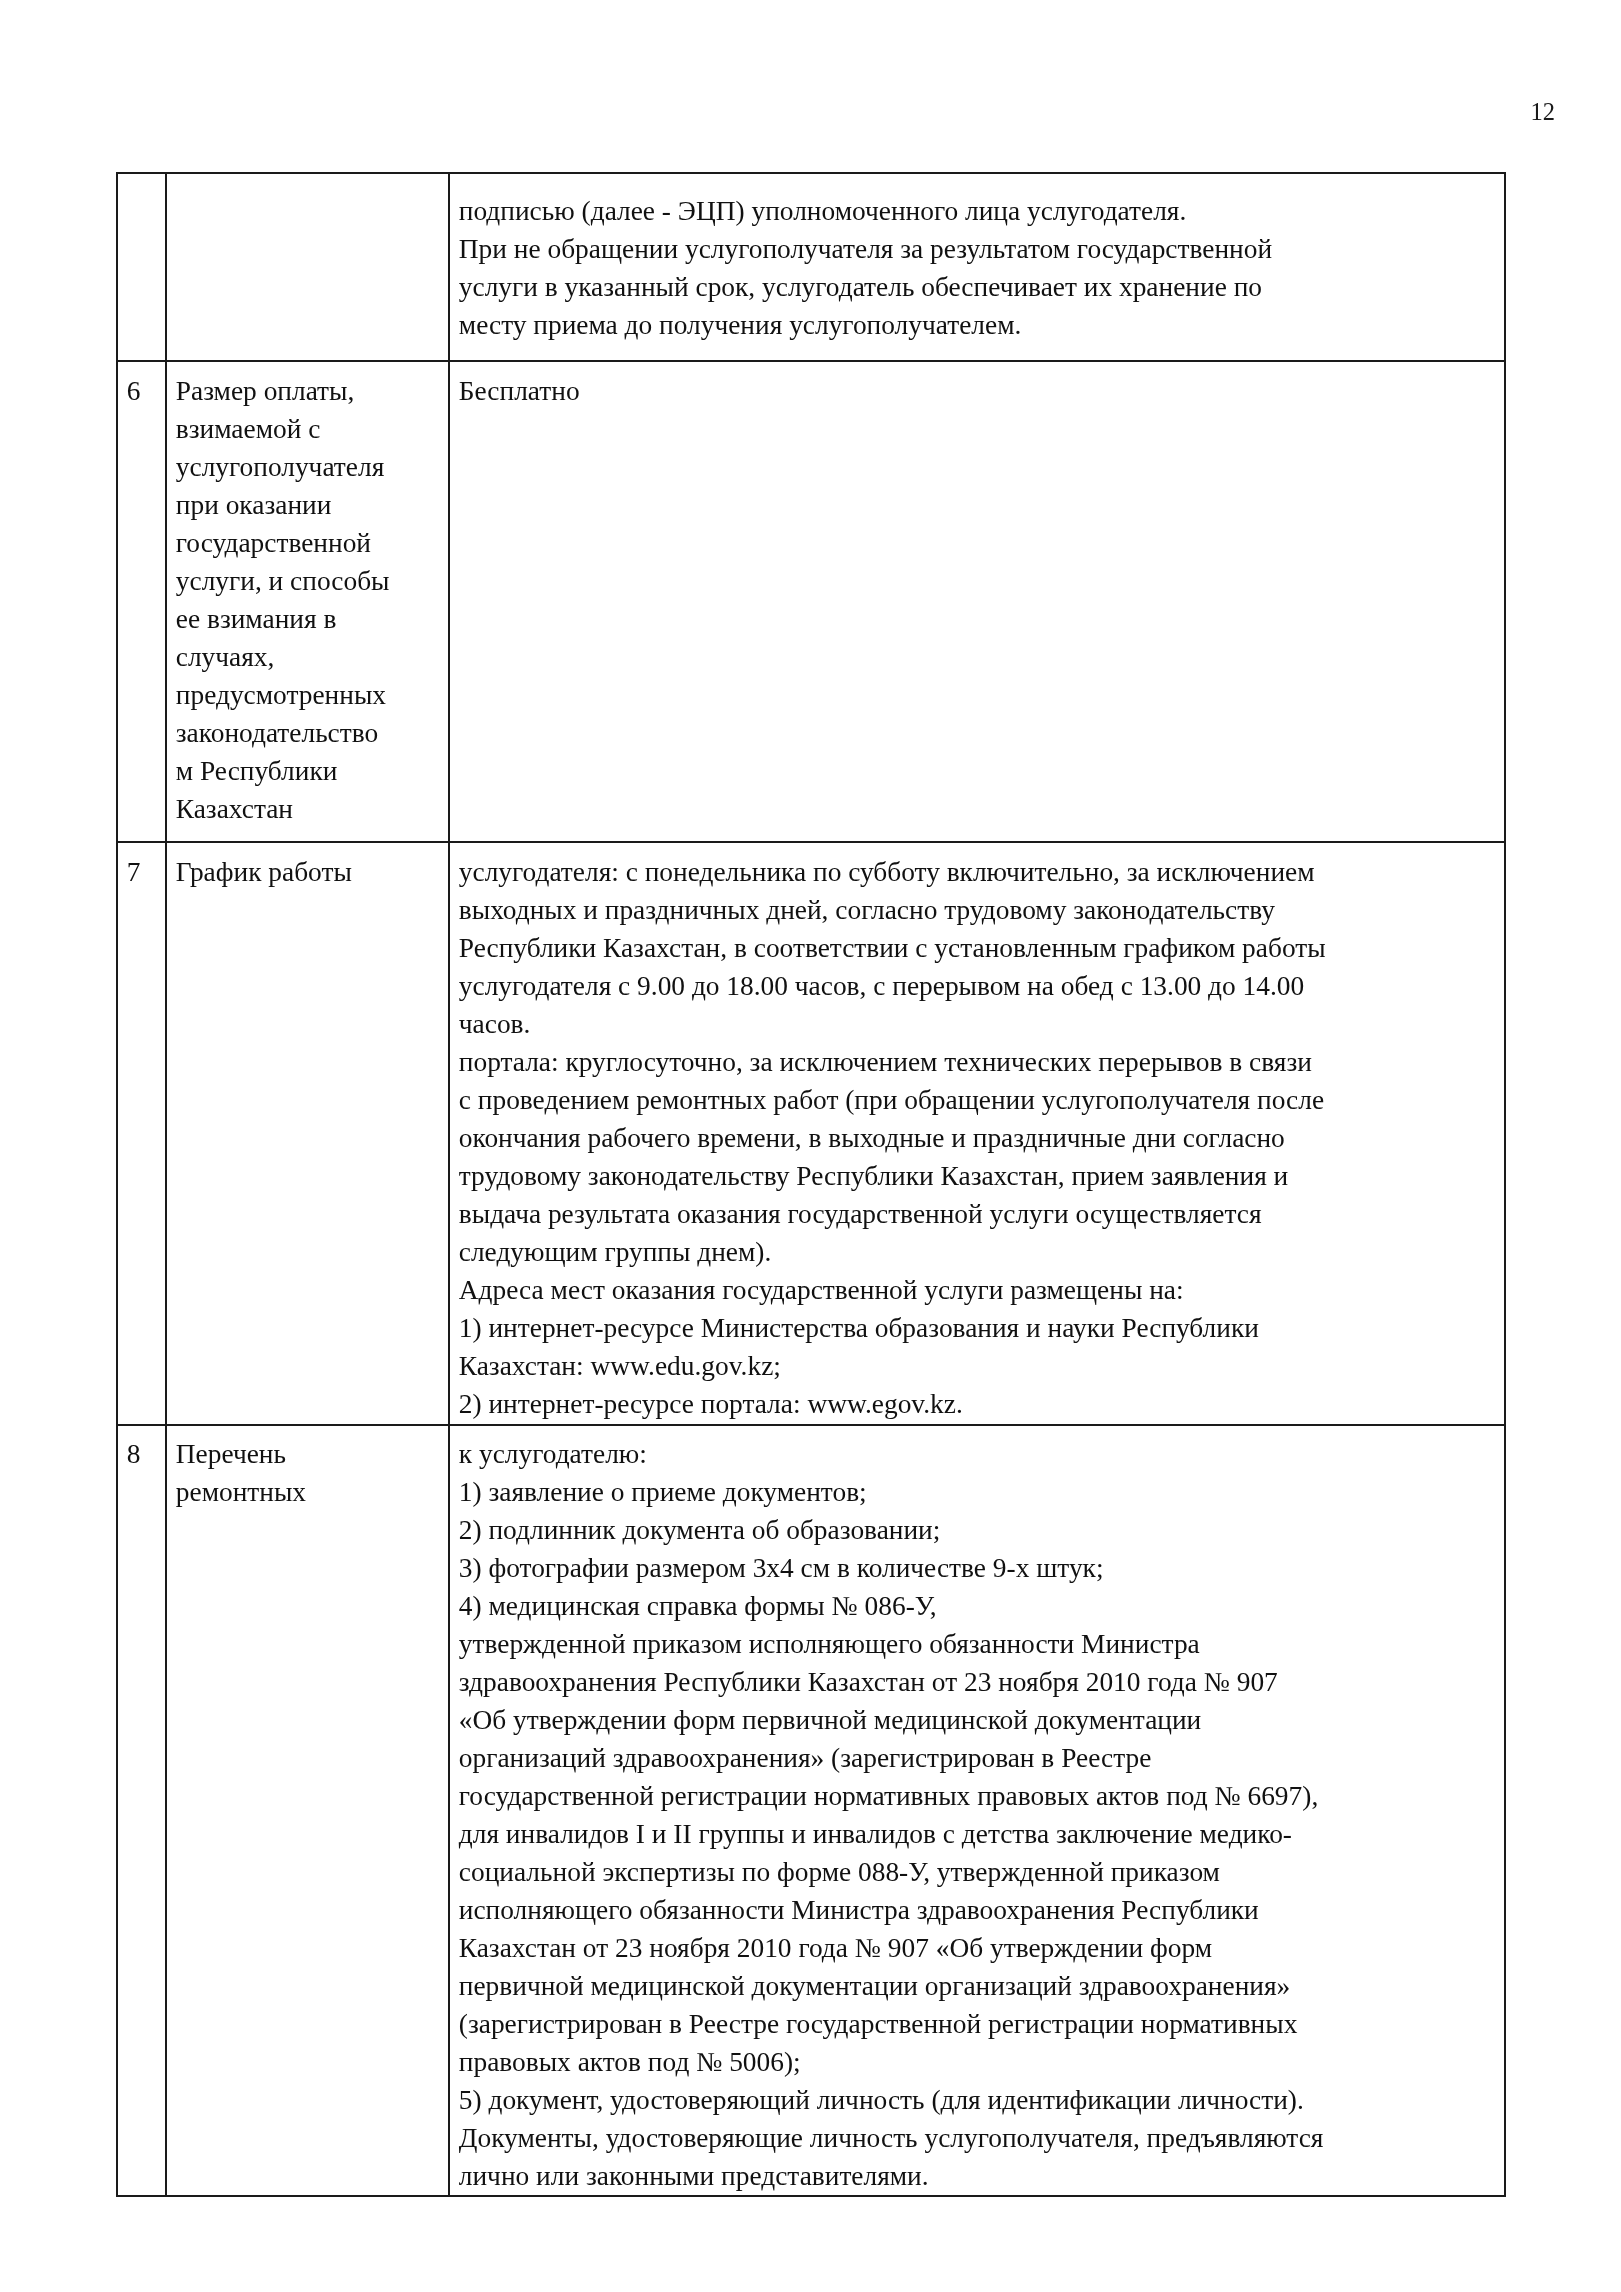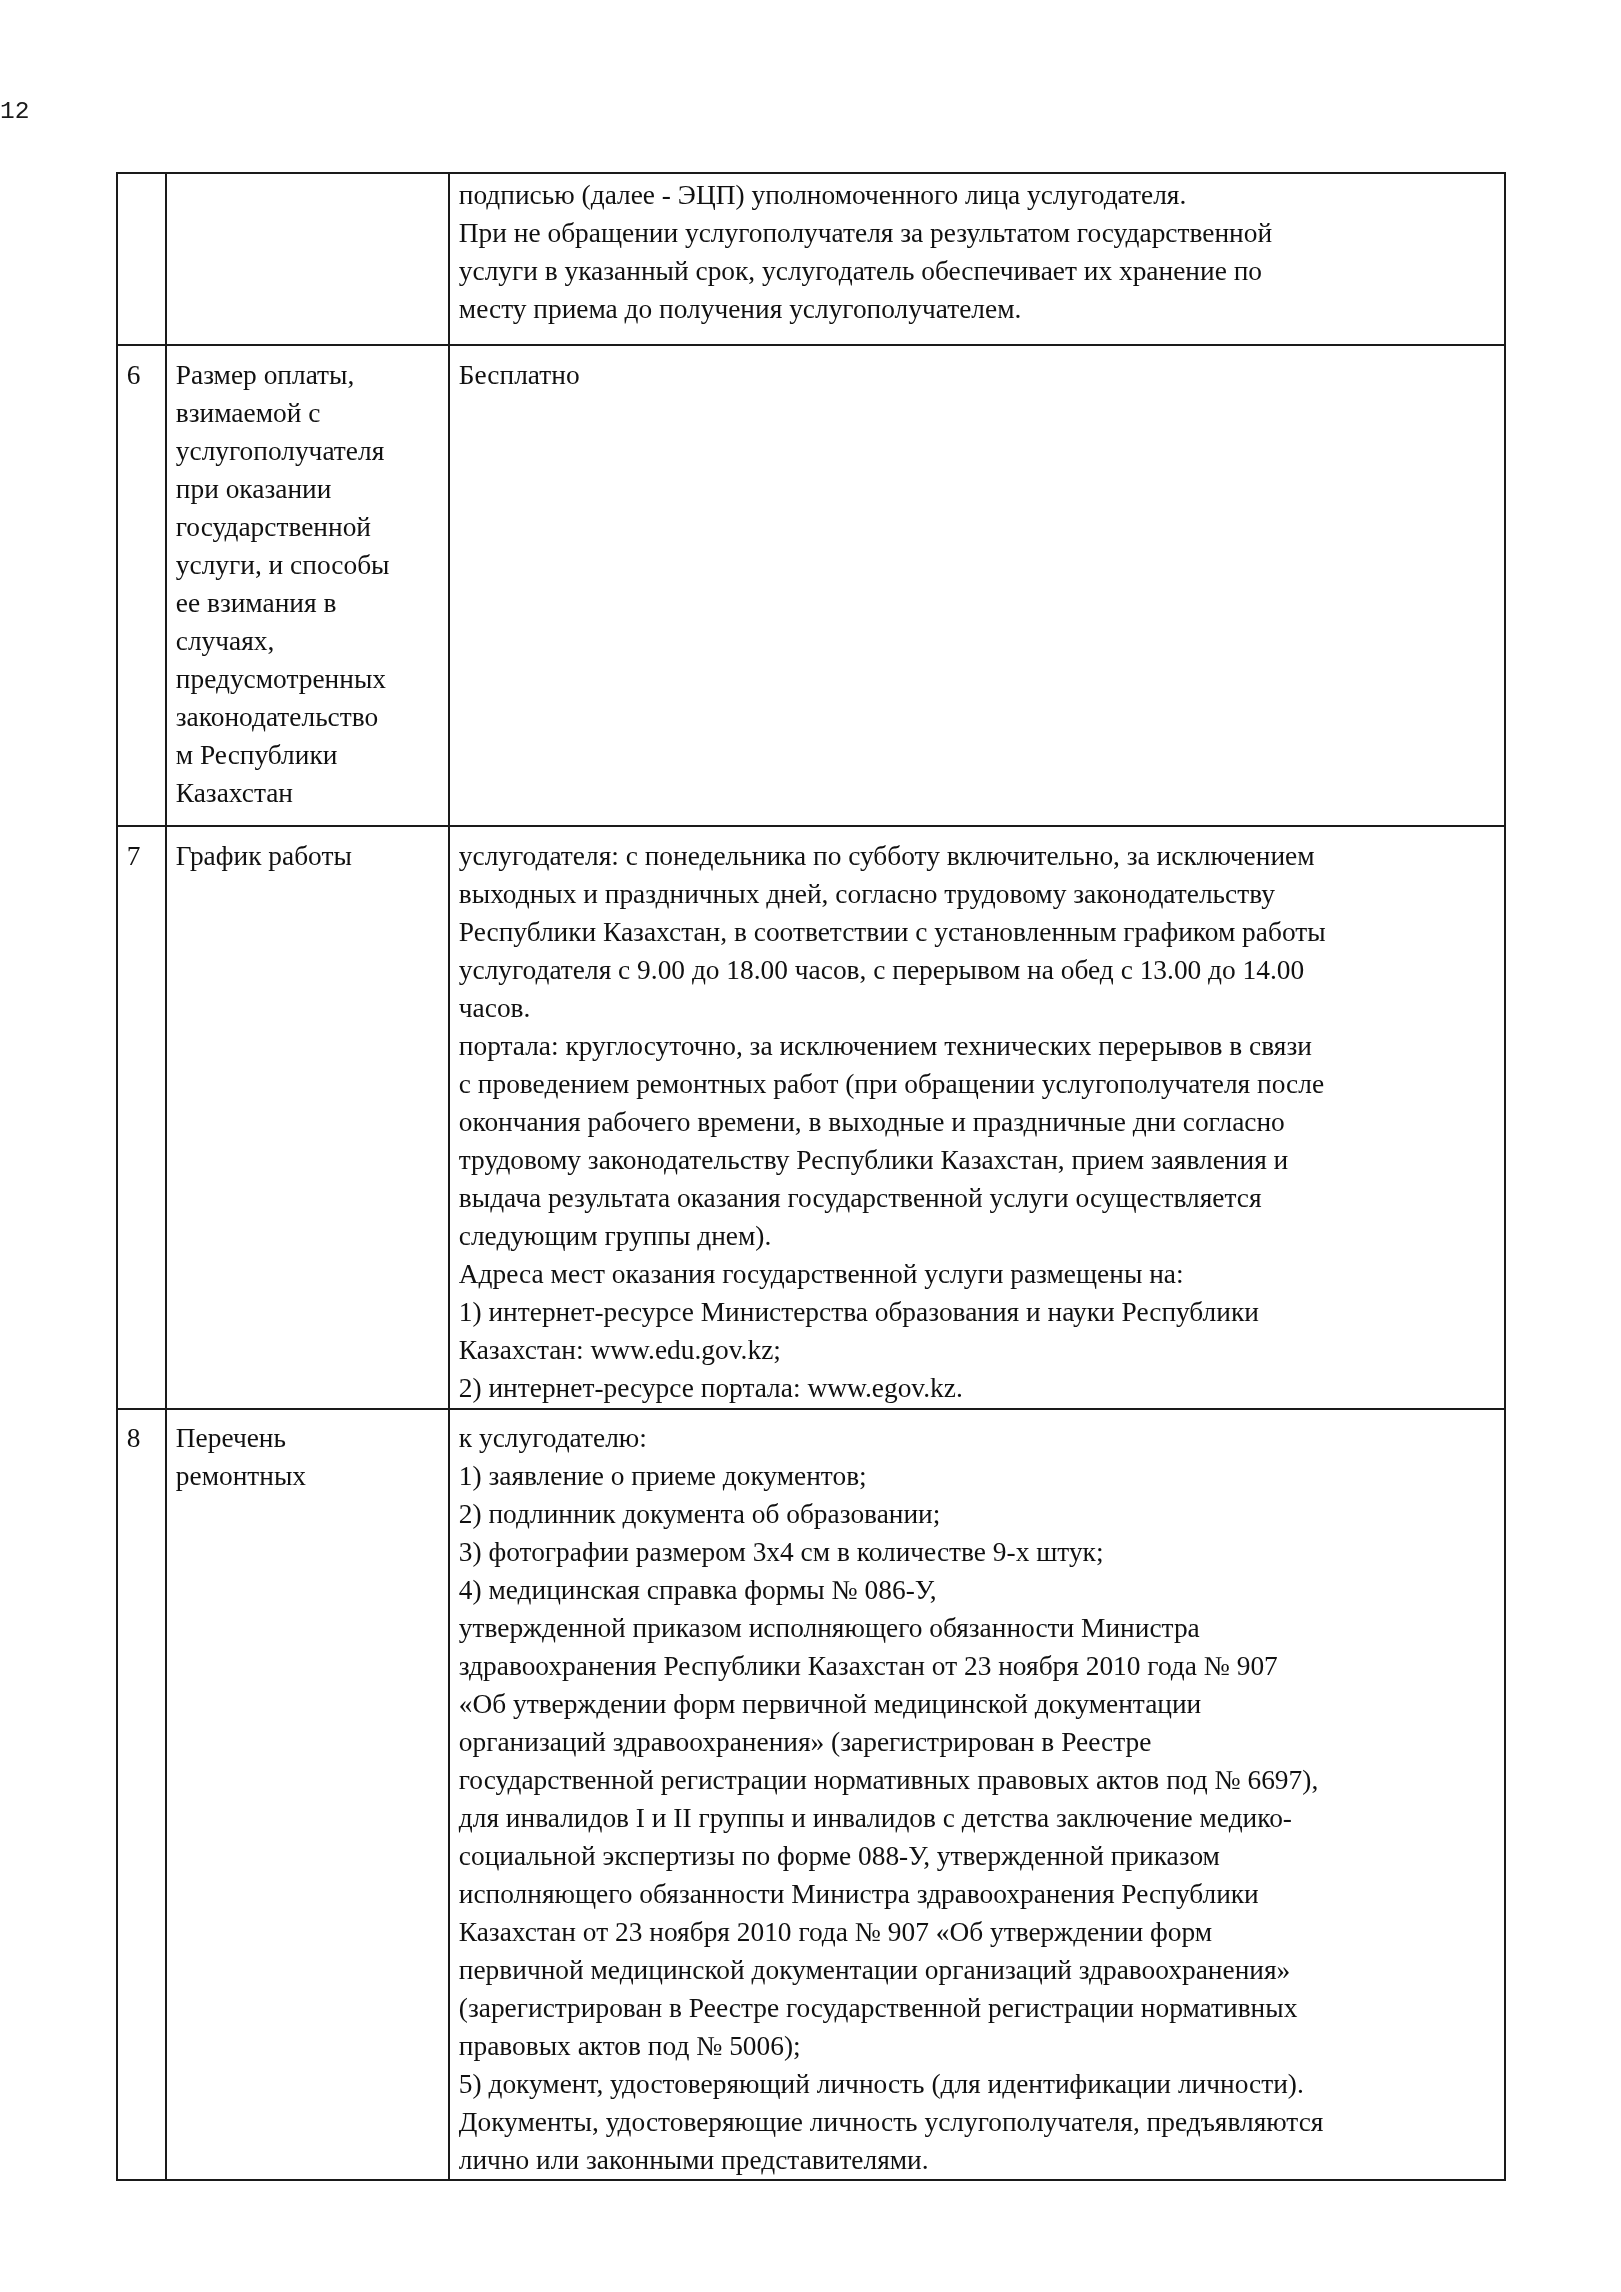--- a/index.html
+++ b/index.html
@@ -12,22 +12,22 @@
     height: 2293px;
     position: relative;
     overflow: hidden;
     color: #111111;
   }
   .page-number {
     position: absolute;
     left: 0;
     width: 1555px;
     top: 97px;
-    text-align: left;
-    font-family: Liberation Mono, monospace;
+    text-align: right;
+    font-family: Liberation Serif, serif;
     font-size: 24.5px;
     line-height: 29px;
     color: #1a1a1a;
   }
   .doc-table {
     position: absolute;
     left: 116px;
     top: 172px;
     width: 1390px;
     border-collapse: collapse;
@@ -47,21 +47,21 @@
   .col-content { width: auto; }
   .cell-num {
     padding-left: 8.8px !important;
     padding-right: 3.9px !important;
   }
   .cell-line {
     display: block;
     white-space: nowrap;
   }
   .row-cont td { height: 168px; }
-  .row-cont .cell-content { padding-top: 2px; }
+  .row-cont .cell-content { padding-top: 18px; }
   .row-6 td { height: 469px; }
   .row-6 td, .row-7 td, .row-8 td { padding-top: 9.8px; }
   .row-7 td { height: 571px; }
   .row-8 td { height: 730px; }
 </style>
 </head>
 <body>
 
 <div class="page-number">12</div>
 

